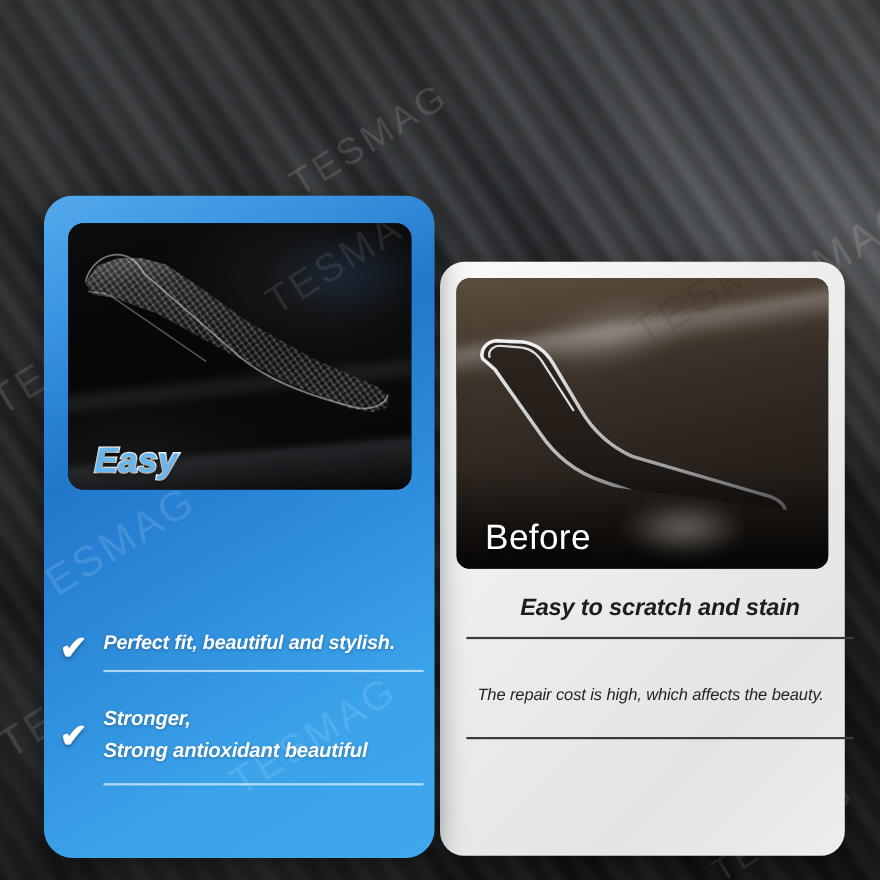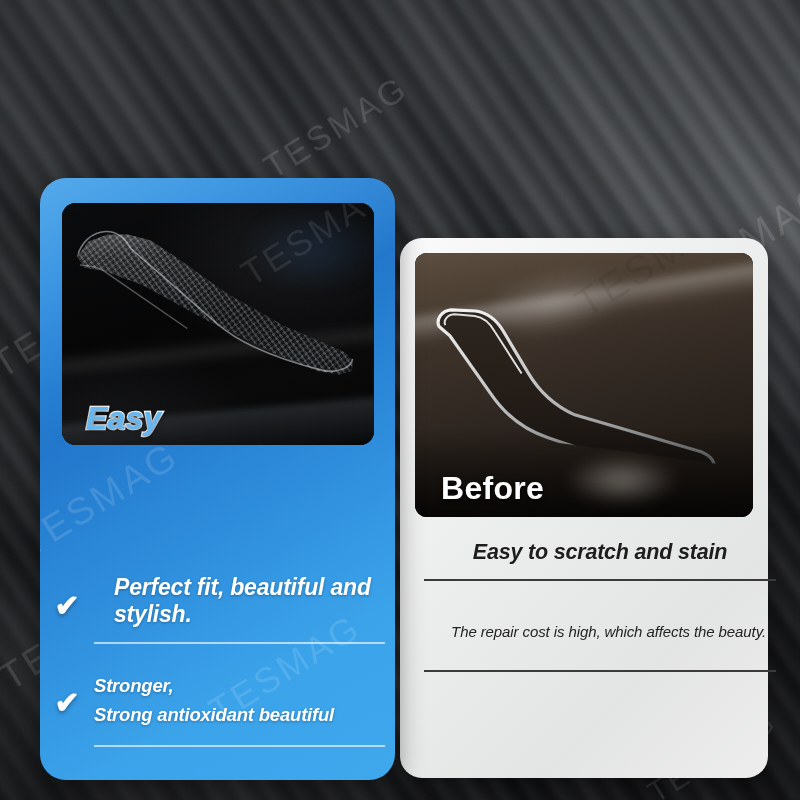--- a/index.html
+++ b/index.html
@@ -125,36 +125,36 @@
   }
   
   .handle-stock{
     position:absolute;left:8px;top:66px;width:310px;height:126px;
     transform:rotate(7.5deg);
   }
   .handle-stock svg{display:block;width:100%;height:100%;}
 
   .before-label{
     position:absolute;left:26px;bottom:10px;
-    font-size:32px;font-weight:bold;color:#ffffff;
+    font-size:32px;font-weight:normal;color:#ffffff;
     letter-spacing:.3px;
     text-shadow:0 2px 5px rgba(0,0,0,.75);
   }
 
   .white-txt{position:absolute;left:16px;top:290px;width:368px;}
   .w-head{
     margin:0 20px;padding:12px 0 14px 0;
     font-size:21.5px;font-style:italic;font-weight:bold;color:#1d1d1d;
     text-align:center;letter-spacing:-.2px;
   }
   .w-rule{height:2px;margin:0 8px;background:#3a3a3a;}
   .w-sub{
     margin:42px 18px 0 18px;
     font-size:15px;font-style:italic;color:#242424;
-    text-align:right;letter-spacing:-.1px;
+    text-align:left;letter-spacing:-.1px;
   }
   .w-rule2{height:2px;margin:30px 8px 0 8px;background:#3a3a3a;}
 
   
   .panel-blue{
     position:absolute;left:40px;top:178px;width:355px;height:602px;
     border-radius:26px;
     background:linear-gradient(150deg,#3d9ee8 0%,#2f8fe0 14%,#2277cb 34%,#2f8fdd 58%,#3ba3ea 78%,#3fa7ec 100%);
     box-shadow:0 10px 28px rgba(0,0,0,.5);
     overflow:hidden;
@@ -248,24 +248,23 @@
   .blue-txt{position:absolute;left:0;top:396px;width:355px;}
   .b-row{position:relative;display:flex;align-items:center;}
   .b-check{
     flex:0 0 54px;text-align:center;
     font-size:30px;color:#ffffff;line-height:1;
     text-shadow:0 2px 4px rgba(0,0,0,.35);
     font-weight:bold;
   }
   .b-line1{
     flex:1;padding:0 10px 10px 0;
-    font-size:23px;font-style:italic;font-weight:bold;color:#ffffff;
+    font-size:18px;font-style:italic;font-weight:bold;color:#ffffff;
     letter-spacing:-.2px;
     text-shadow:0 1px 3px rgba(0,0,0,.30);
-    margin-left:20px;
   }
   .b-line2{
     flex:1;padding:0 10px 4px 0;
     font-size:18.5px;font-style:italic;font-weight:bold;color:#ffffff;
     text-align:left;line-height:1.33;letter-spacing:-.2px;
     text-shadow:0 1px 3px rgba(0,0,0,.30);
   }
   .b-rule{
     height:2px;margin:4px 10px 0 54px;
     background:rgba(255,255,255,.62);

